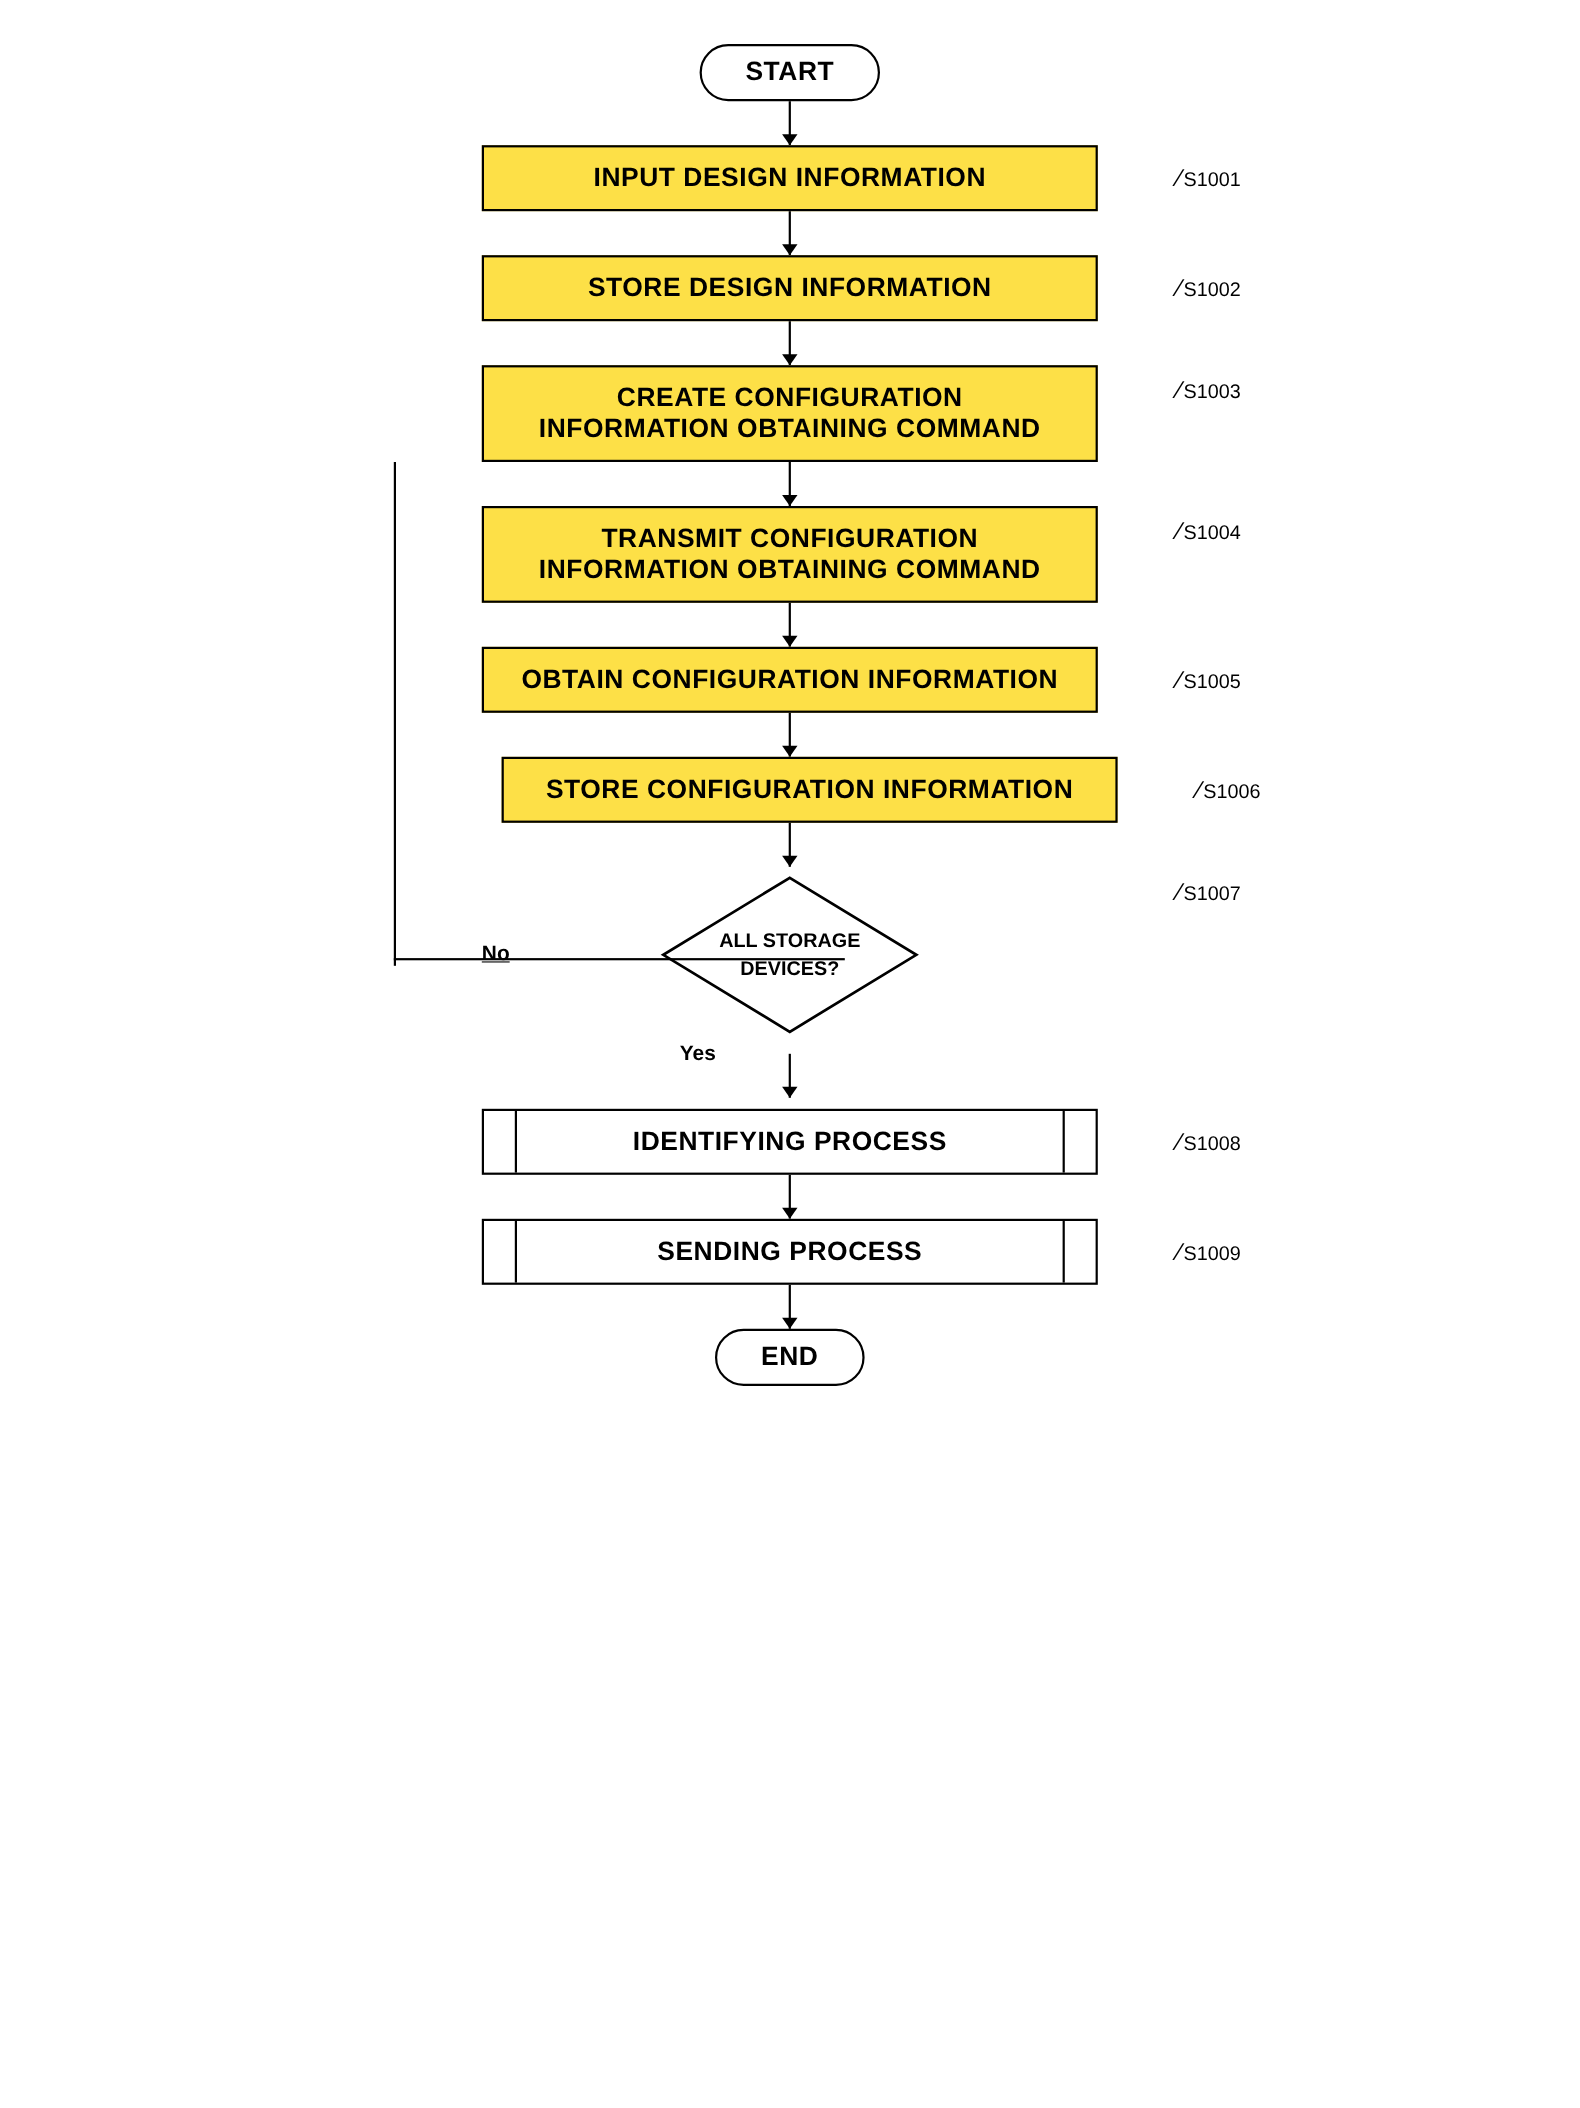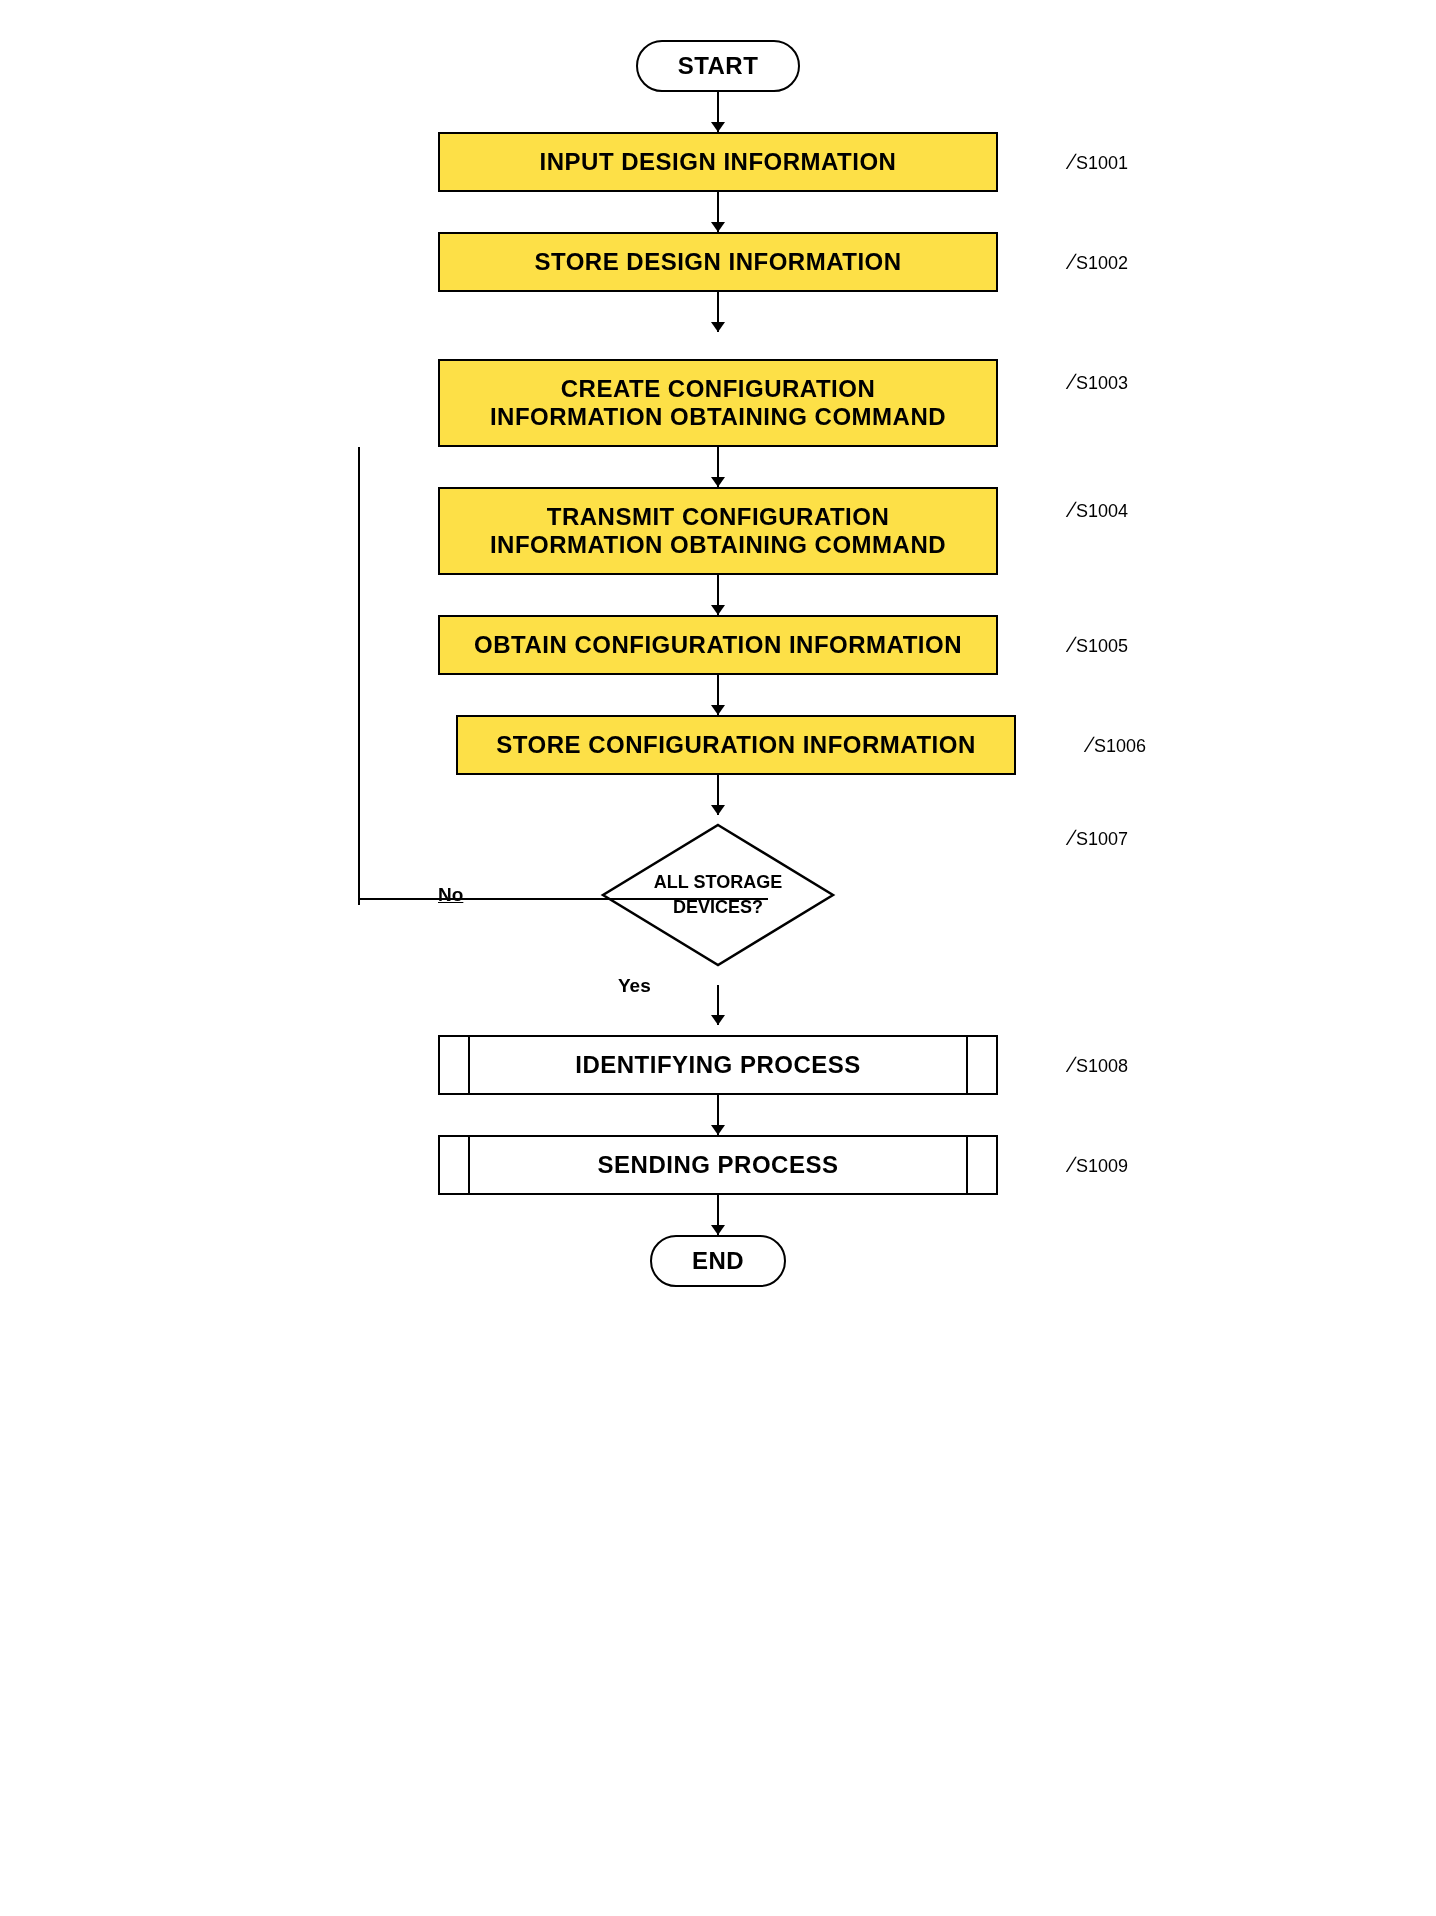--- a/index.html
+++ b/index.html
@@ -107,21 +107,21 @@
     <div class="process">
       <span class="node-label">STORE DESIGN INFORMATION</span>
     </div>
     <div style="position:absolute; right:-130px; font-size:18px; white-space:nowrap;">
       <span style="font-size:22px; margin-right:2px;">∕</span><span>S1002</span>
     </div>
   </div>
 
   <div class="arrow-down"></div>
 
-  <div style="position:relative; display:flex; align-items:flex-end; justify-content:center;margin-top:27px;">
+  <div style="position:relative; display:flex; align-items:flex-end; justify-content:center;">
     <div class="process" style="padding: 14px 20px;">
       <span class="node-label" style="white-space:pre-line;">CREATE CONFIGURATION
 INFORMATION OBTAINING COMMAND</span>
     </div>
     <div style="position:absolute; right:-130px; font-size:18px; white-space:nowrap; top:10px;">
       <span style="font-size:22px; margin-right:2px;">∕</span><span>S1003</span>
     </div>
   </div>
 
   <div style="position:relative; display:flex; flex-direction:column; align-items:center; width:100%;">

